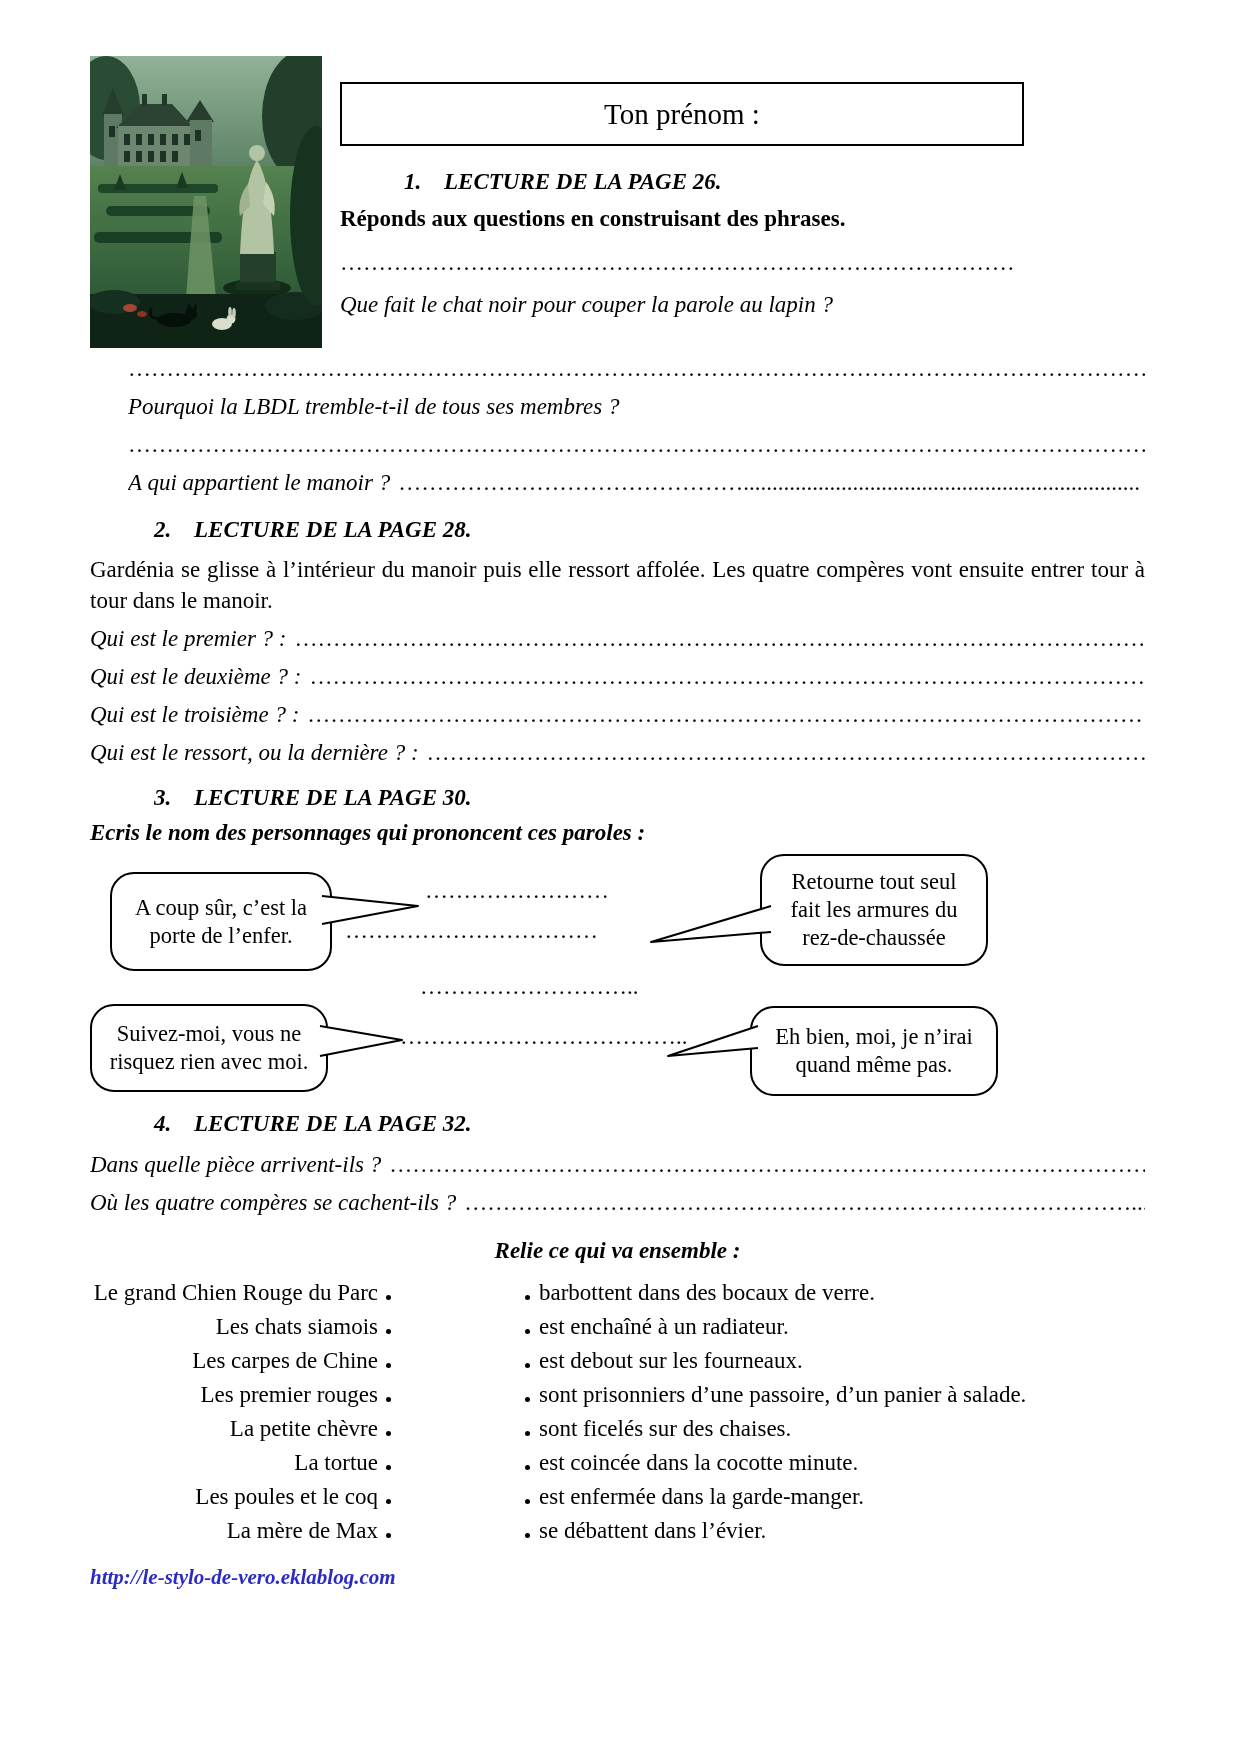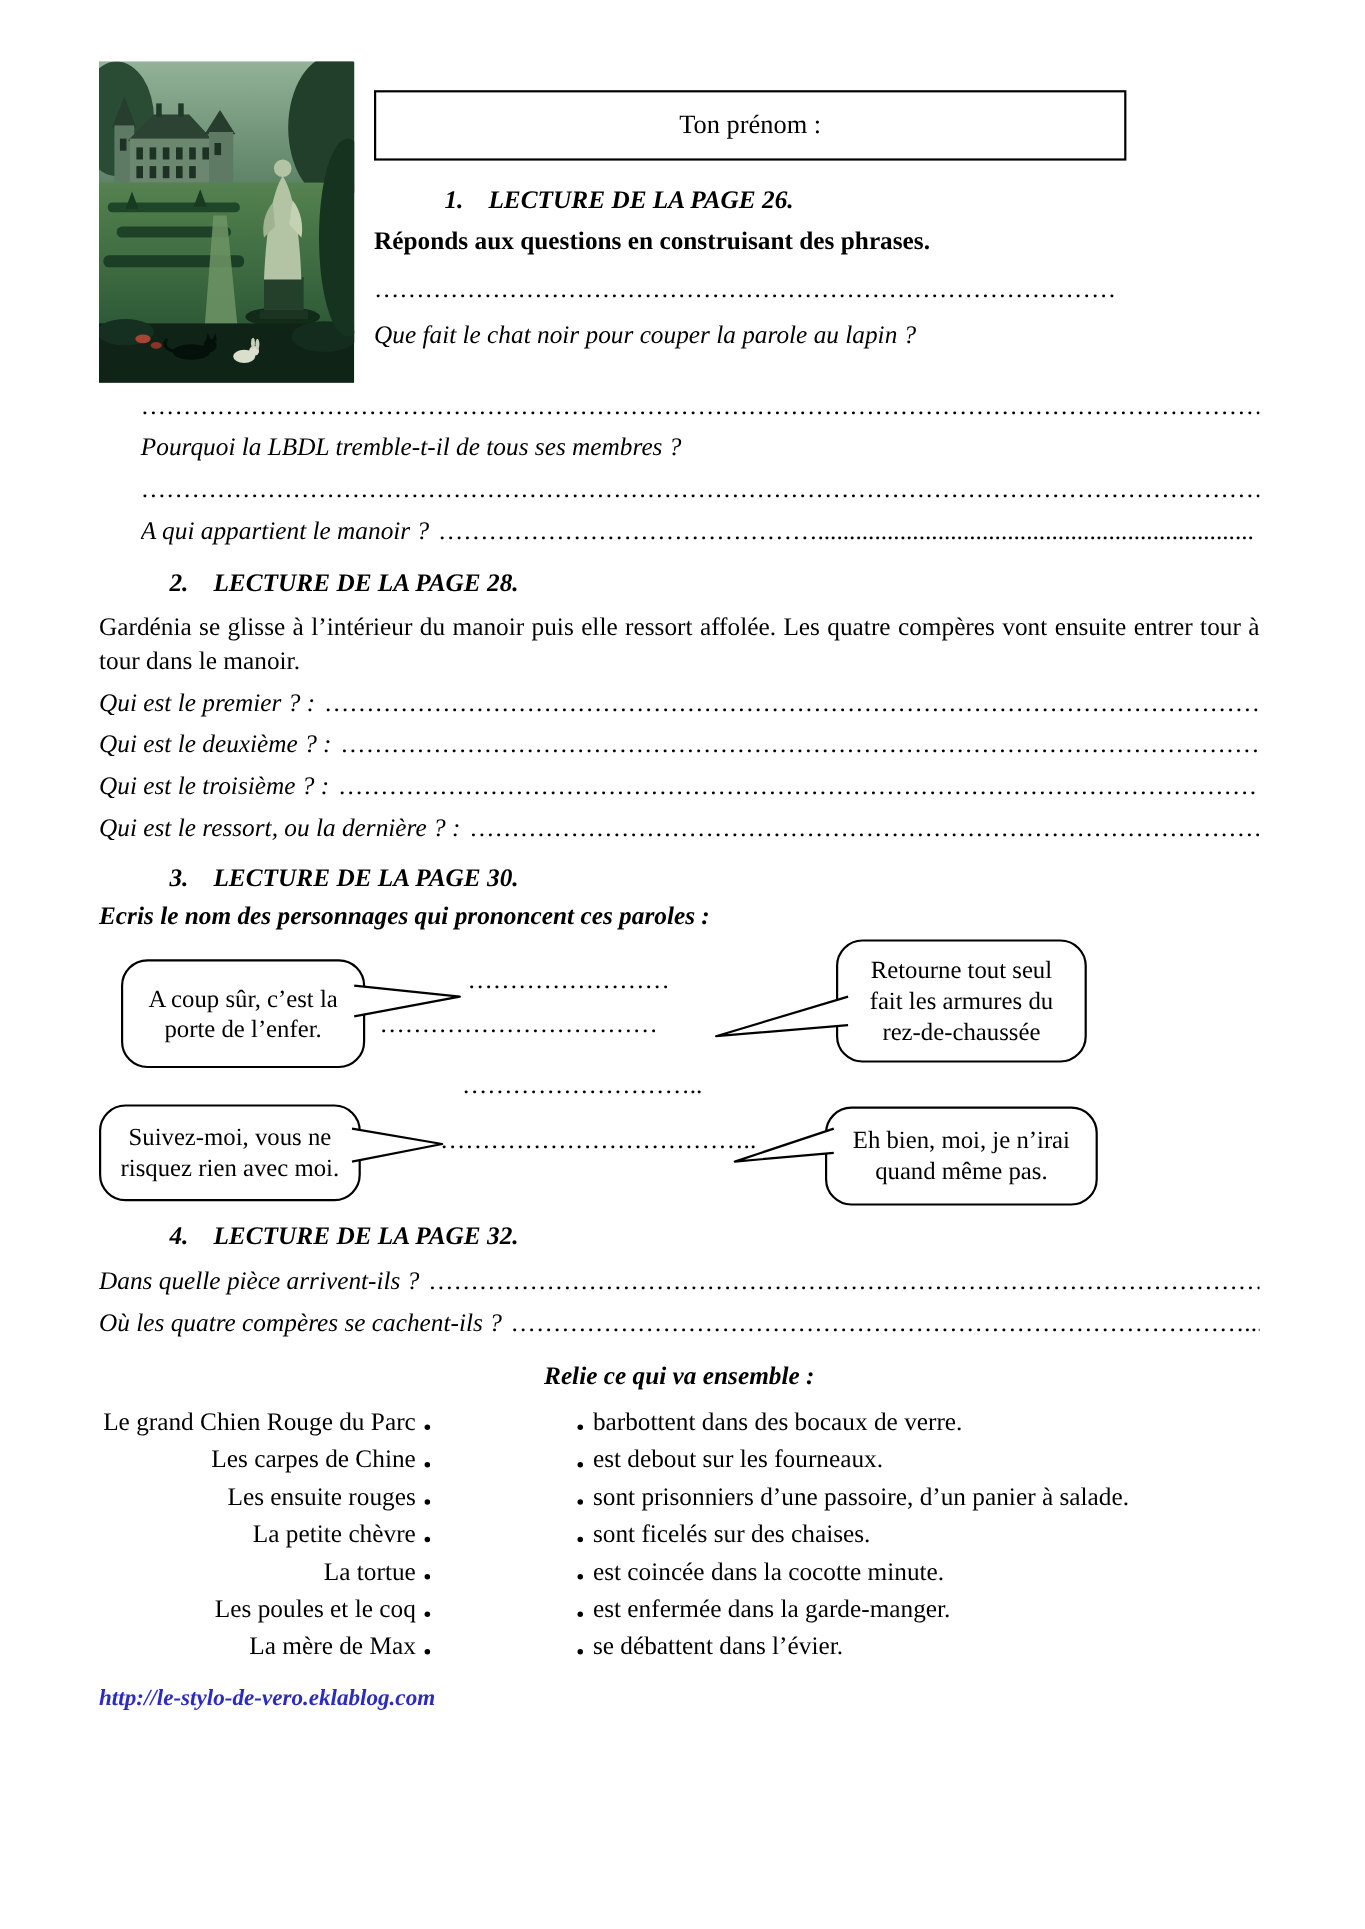--- a/index.html
+++ b/index.html
@@ -11,21 +11,21 @@
     font-size:23px;line-height:30px;
     padding:56px 96px 0 90px;
     box-sizing:border-box;
     overflow:hidden;
   }
   .top-row{display:flex;}
   .artwork{width:232px;height:292px;flex:none;}
   .top-right{flex:1;padding-left:18px;min-width:0;}
   .name-box{
     width:680px;height:60px;border:2px solid #000;margin-top:26px;
-    display:flex;align-items:center;justify-content:center;font-size:24px;
+    display:flex;align-items:center;justify-content:center;font-size:29px;
   }
   .sec-title{font-weight:bold;font-style:italic;margin-left:64px;line-height:32px;}
   .sec-num{display:inline-block;min-width:40px;}
   .bold{font-weight:bold;}
   .q{font-style:italic;}
   .line{line-height:30px;}
   .ansline,.combo{white-space:nowrap;overflow:hidden;}
   .combo .dots{margin-left:8px;}
   .indent38{margin-left:38px;}
   .mt6{margin-top:6px;}.mt8{margin-top:8px;}.mt10{margin-top:10px;}
@@ -242,28 +242,35 @@
   <div class="match-table">
 
     <div class="match-row">
       <span class="match-left">Le grand Chien Rouge du Parc</span>
       <span class="match-dot"></span>
       <span class="match-spacer"></span>
       <span class="match-dot"></span>
       <span class="match-right">barbottent dans des bocaux de verre.</span>
     </div>
     <div class="match-row">
+      <span class="match-left">Les chats siamois</span>
+      <span class="match-dot"></span>
+      <span class="match-spacer"></span>
+      <span class="match-dot"></span>
+      <span class="match-right">est enchaîné à un radiateur.</span>
+    </div>
+    <div class="match-row">
       <span class="match-left">Les carpes de Chine</span>
       <span class="match-dot"></span>
       <span class="match-spacer"></span>
       <span class="match-dot"></span>
       <span class="match-right">est debout sur les fourneaux.</span>
     </div>
     <div class="match-row">
-      <span class="match-left">Les ensuite rouges</span>
+      <span class="match-left">Les premier rouges</span>
       <span class="match-dot"></span>
       <span class="match-spacer"></span>
       <span class="match-dot"></span>
       <span class="match-right">sont prisonniers d’une passoire, d’un panier à salade.</span>
     </div>
     <div class="match-row">
       <span class="match-left">La petite chèvre</span>
       <span class="match-dot"></span>
       <span class="match-spacer"></span>
       <span class="match-dot"></span>

